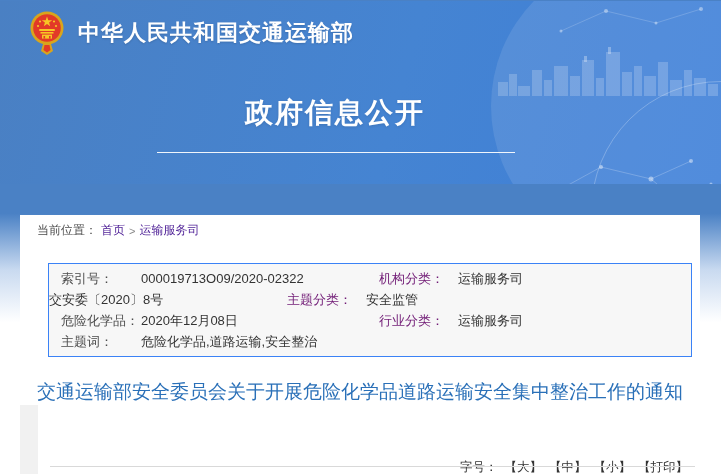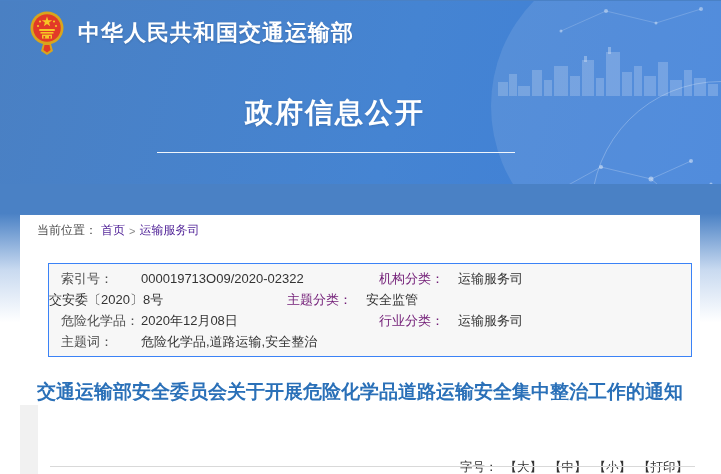--- a/index.html
+++ b/index.html
@@ -66,21 +66,21 @@
     display:flex; flex-direction:column; justify-content:space-around;
     padding:4px 0;
   }
   .meta-row { display:flex; font-size:13px; line-height:20px; }
   .meta-row .l-label { margin-left:12px; width:80px; color:#4c4c4c; }
   .meta-row .l-value { width:238px; color:#333333; }
   .meta-row .r-label { width:79px; color:#701a75; }
   .meta-row .r-value { flex:1; color:#333333; }
   .article-title {
     position:absolute; left:15px; top:164px; width:650px;
-    text-align:center; font-size:19px; font-weight:bold; color:#2a70b8;
+    text-align:center; font-size:19px; font-weight:normal; color:#2a70b8;
     line-height:26px;
   }
   .font-controls {
     position:absolute; right:12px; top:244px; font-size:12.5px; color:#333333;
     display:flex; align-items:center; gap:7px;
   }
   .font-controls .ctrl { cursor:pointer; color:#333333; }
   .bottom-rule {
     position:absolute; left:30px; top:251px; width:645px; height:1px; background:#d9d9d9;
   }

